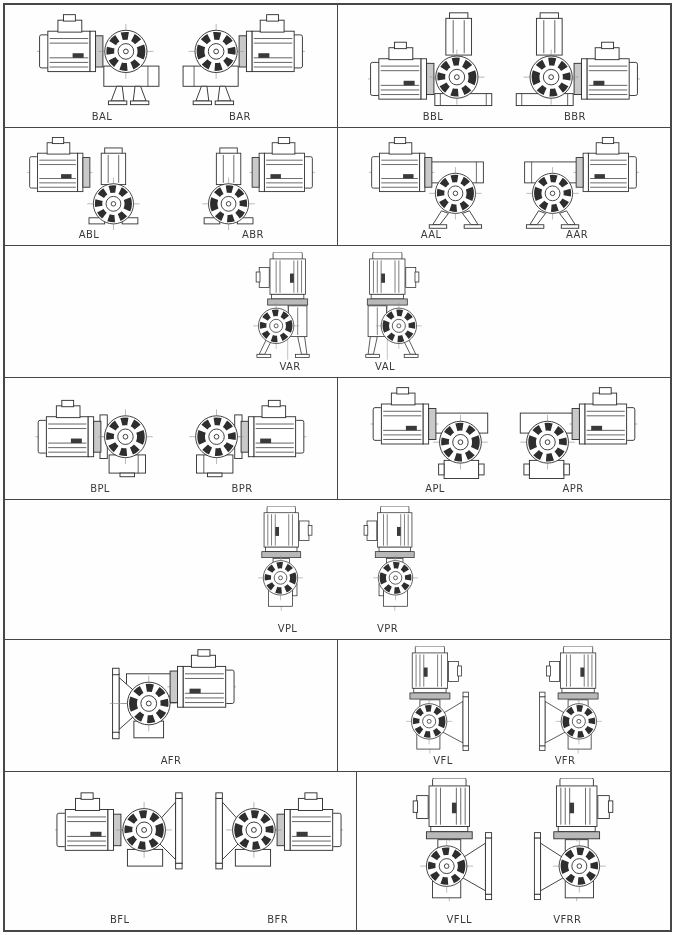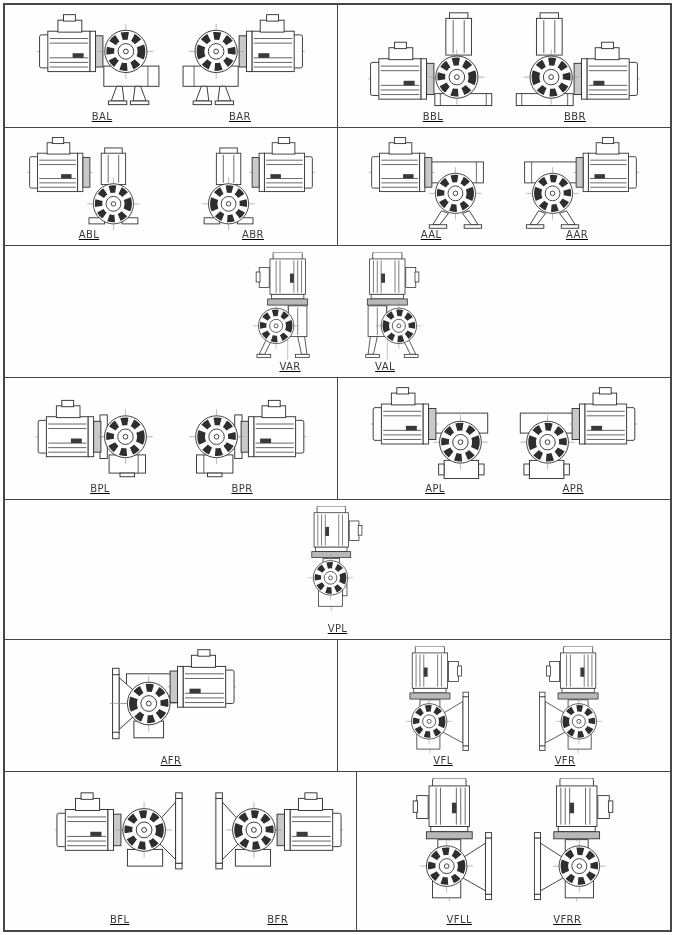--- a/index.html
+++ b/index.html
@@ -9,21 +9,21 @@
   }
   .frame{
     position:absolute;left:3px;top:3px;right:3px;bottom:3px;
     border:2px solid #474747;display:flex;flex-direction:column;background:#fefefe;
   }
   .grid-row{display:flex;border-bottom:1.5px solid #474747;}
   .grid-row:last-child{border-bottom:none;flex:1 1 auto;padding-left:37px;}
   .r1{height:122px}.r2{height:117px}.r3{height:131px}.r4{height:121px}.r5{height:139px}.r6{height:131px}
   .cell{flex:1 1 0;display:flex;justify-content:center;align-items:stretch;min-width:0;}
   .cell + .cell{border-left:1.5px solid #474747;}
-  .figure{display:flex;flex-direction:column;align-items:center;padding-top:6px;text-decoration:underline;}
+  .figure{display:flex;flex-direction:column;align-items:center;padding-top:6px;}
   .figure svg{display:block;}
   .fig-label{
     margin-top:auto;padding-bottom:5px;font-size:10px;letter-spacing:.4px;
     color:#3a3a3a;line-height:1;
   }
   .defs-holder{position:absolute;width:0;height:0;overflow:hidden;}
 </style>
 </head>
 <body>
 
@@ -290,20 +290,26 @@
   </div>
 
   <div class="grid-row r5">
     <div class="cell" style="gap:10px">
       <div class="figure">
         <svg width="90" height="107" viewBox="0 0 120 143">
             <use href="#type-VP"></use>
           </svg>
         <div class="fig-label">VPL</div>
       </div>
+      <div class="figure">
+        <svg width="90" height="107" viewBox="0 0 120 143">
+            <use href="#type-VP" transform="translate(120,0) scale(-1,1)"></use>
+          </svg>
+        <div class="fig-label">VPR</div>
+      </div>
     </div>
   </div>
 
   <div class="grid-row r6">
     <div class="cell" style="gap:46px">
       <div class="figure">
         <svg width="130" height="102" viewBox="0 0 140 110">
             <use href="#type-AF" transform="translate(140,0) scale(-1,1)"></use>
           </svg>
         <div class="fig-label">AFR</div>

